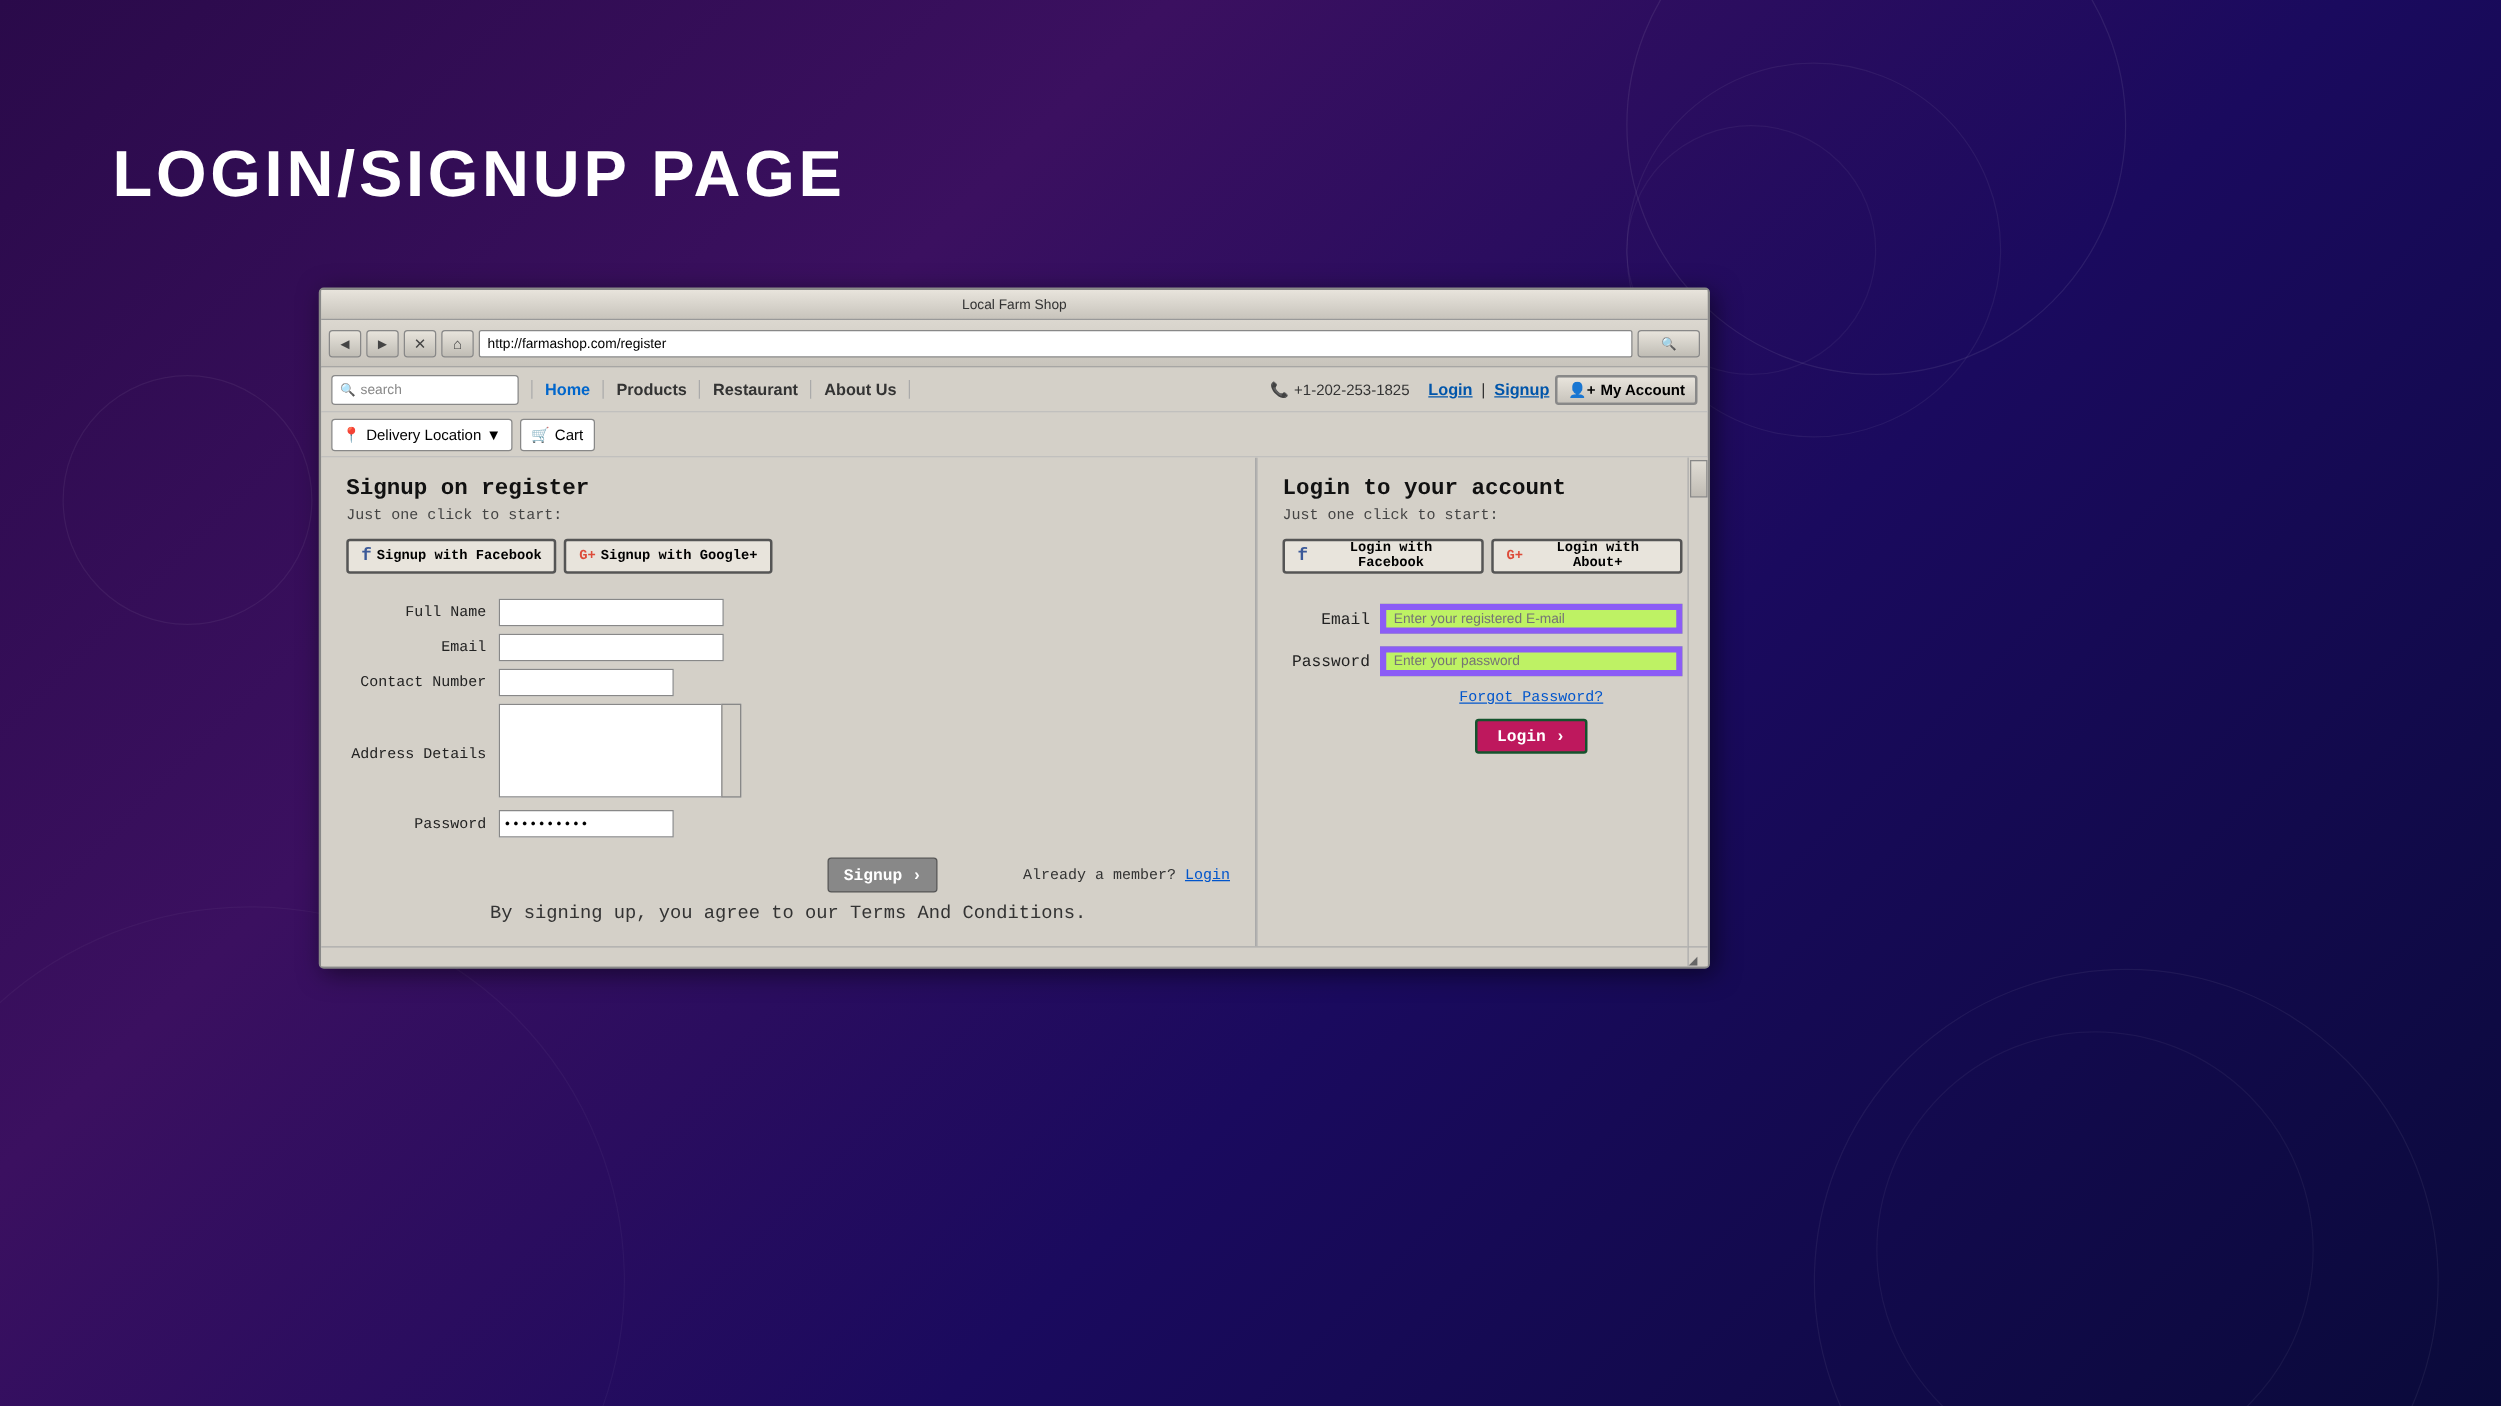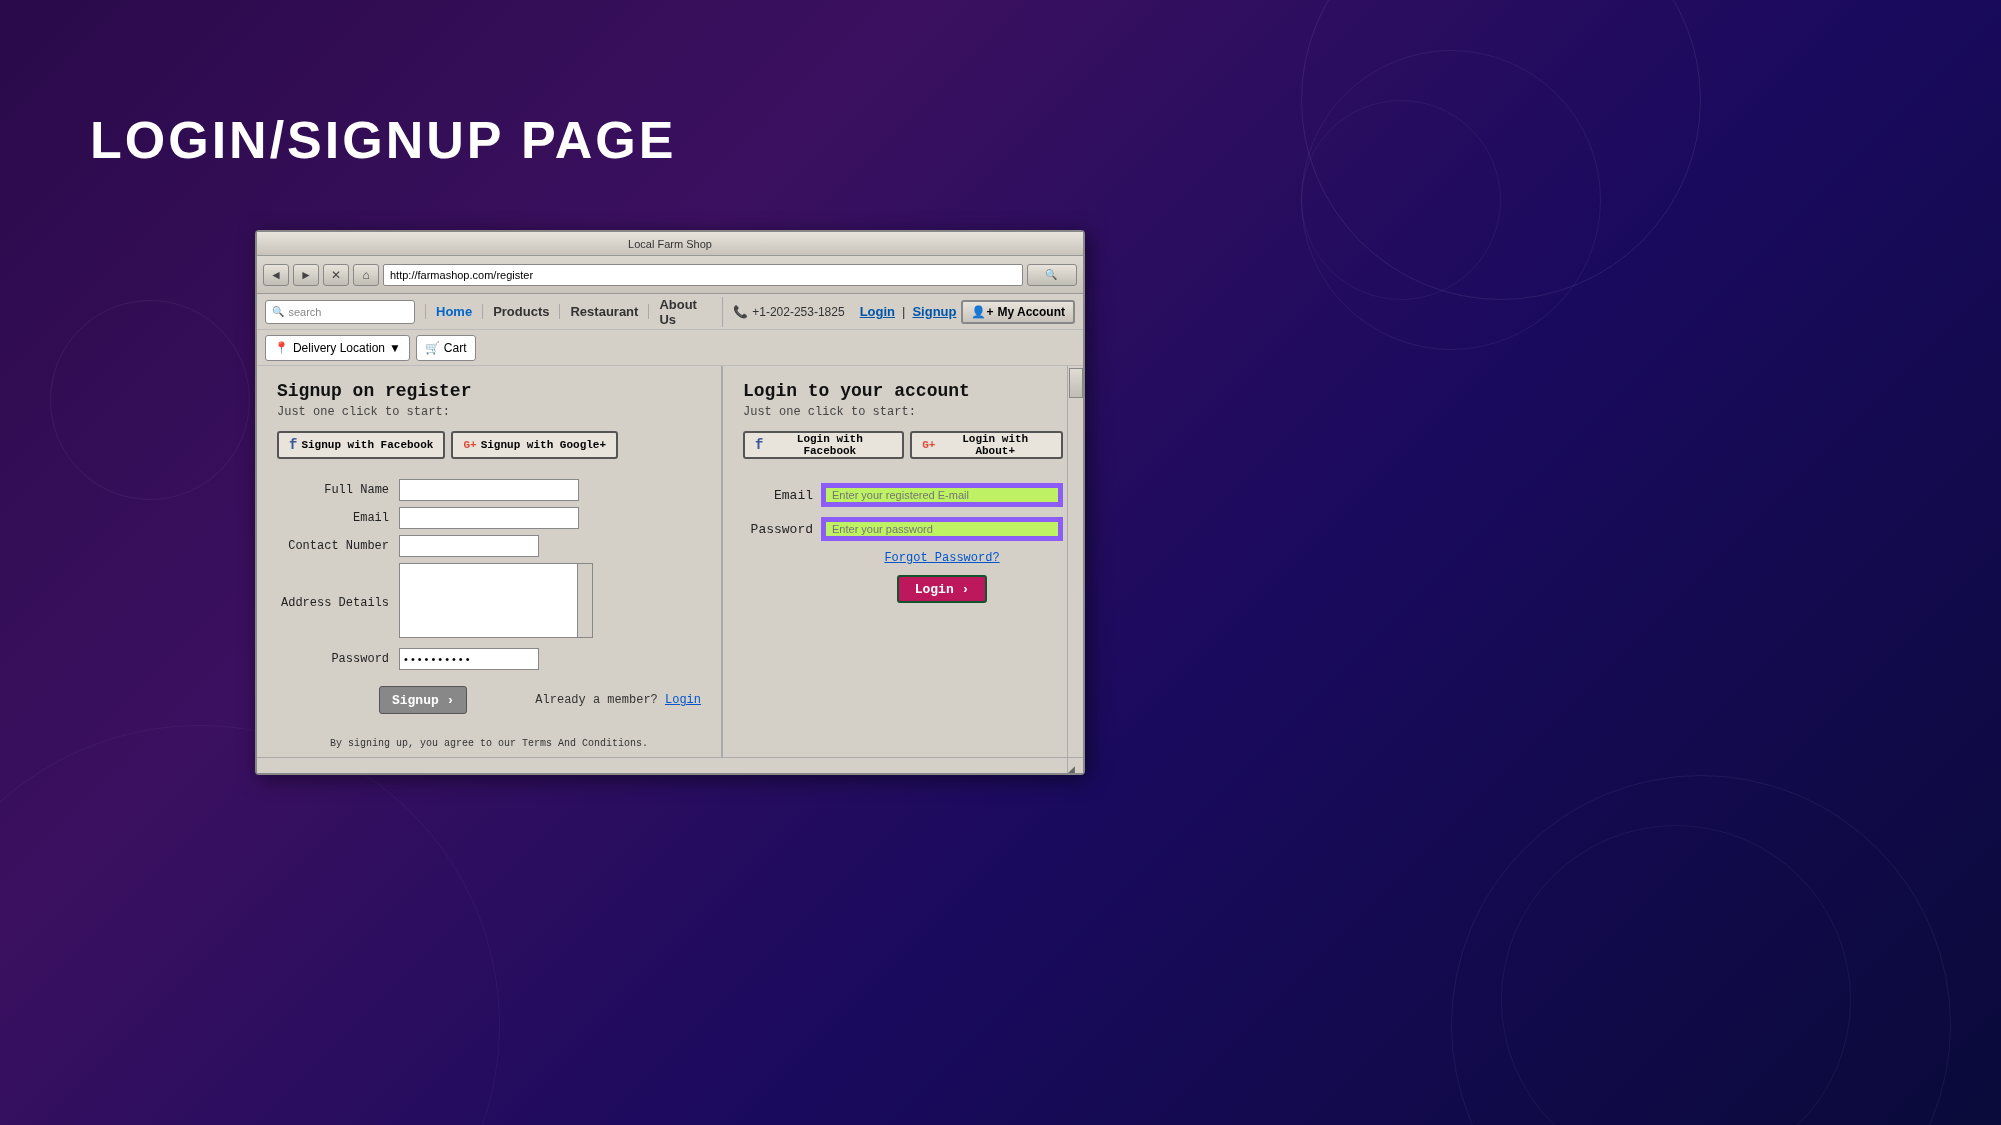--- a/index.html
+++ b/index.html
@@ -30,21 +30,21 @@
       font-weight: bold;
       letter-spacing: 3px;
       font-family: Arial, sans-serif;
     }
 
     
     .browser-window {
       position: absolute;
       top: 230px;
       left: 255px;
-      width: 830px;
+      width: 1113px;
       height: 545px;
       background: #d4d0c8;
       border: 2px solid #888;
       border-radius: 4px;
       box-shadow: 4px 4px 20px rgba(0,0,0,0.5);
     }
 
     .browser-titlebar {
       background: linear-gradient(to bottom, #e8e4dc, #c8c4bc);
       height: 24px;
@@ -358,22 +358,22 @@
       margin-left: 44px;
     }
 
     .already-member a {
       color: #0055cc;
       text-decoration: underline;
       cursor: pointer;
     }
 
     .terms-text {
-      margin-top: 24px;
-      font-size: 10px;
+      margin-top: 8px;
+      font-size: 15px;
       color: #333;
       text-align: center;
       font-family: 'Courier New', monospace;
     }
 
     
     .login-panel {
       width: 360px;
       padding: 15px 20px;
     }

